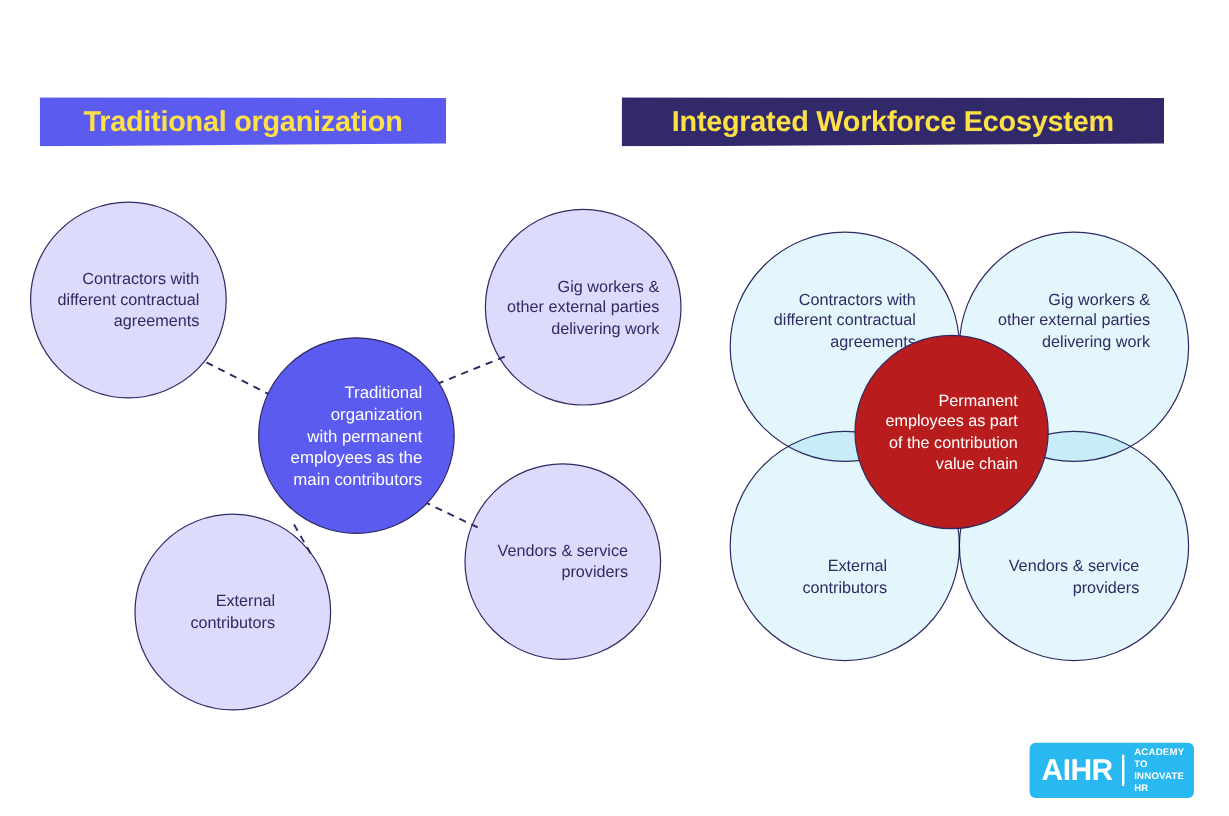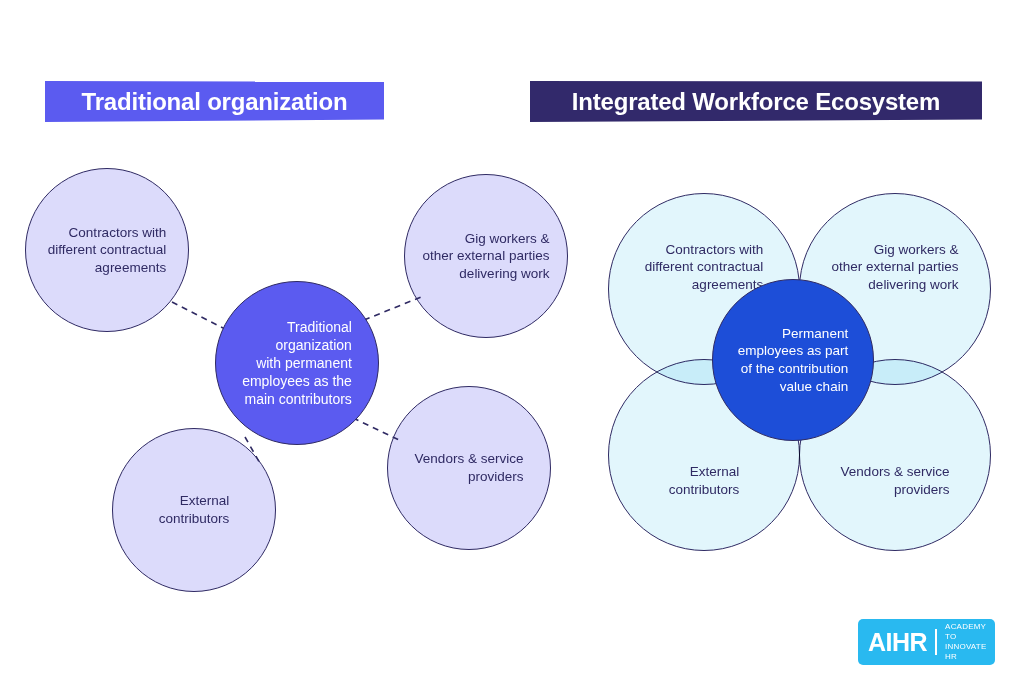--- a/index.html
+++ b/index.html
@@ -16,25 +16,24 @@
     font-family: "Liberation Sans", "DejaVu Sans", sans-serif;
     background: #ffffff;
   }
 
   
   .banner {
     position: absolute;
     display: flex;
     align-items: center;
     justify-content: center;
-    color: #ffffff;
+    color: #fde047;
     font-weight: bold;
     letter-spacing: -0.2px;
     white-space: nowrap;
-    margin-left: 12px;
   }
   .banner-left {
     left: 33px;
     top: 81px;
     width: 339px;
     height: 41px;
     font-size: 24px;
     background: #5b5bf0;
     clip-path: polygon(0% 0%, 100% 1.5%, 100% 94%, 0% 100%);
   }
@@ -83,21 +82,21 @@
 
   
   .node-petal {
     background: #e2f6fc;
     border: 1.8px solid #2f2a63;
     color: #2f2a63;
     font-size: 13.5px;
     mix-blend-mode: multiply;
   }
   .node-center-right {
-    background: #1d4ed8;
+    background: #b91c1c;
     border: 1.8px solid #2f2a63;
     color: #ffffff;
     font-size: 13.5px;
     z-index: 9;
   }
 
   
   .connectors {
     position: absolute;
     left: 0;
@@ -132,21 +131,21 @@
   .logo-divider {
     width: 2px;
     height: 26px;
     background: #ffffff;
     margin: 0 8px;
     flex: none;
   }
   .logo-tagline {
     color: #ffffff;
     font-size: 8px;
-    font-weight: normal;
+    font-weight: bold;
     line-height: 1.28;
     letter-spacing: 0.2px;
     white-space: pre-line;
   }
 </style>
 </head>
 <body>
 
 <div class="banner banner-left">
   <span class="banner-label">Traditional organization</span>

